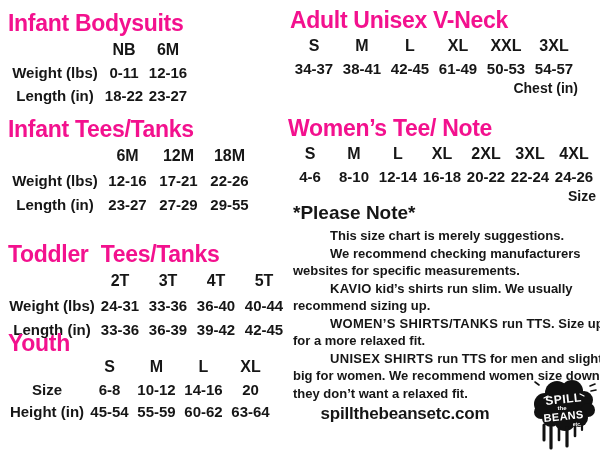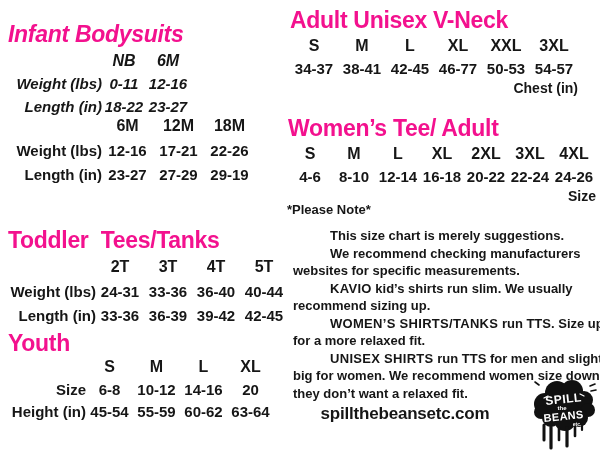--- a/index.html
+++ b/index.html
@@ -12,40 +12,40 @@
   }
   .h {
     color:var(--accent); font-size:23px; line-height:30px; letter-spacing:-0.3px;
     white-space:pre;
   }
   table { border-collapse:collapse; table-layout:fixed; }
   td {
     padding:0; text-align:center; font-size:15px; font-weight:bold;
     white-space:nowrap; overflow:visible;
   }
-  td.lbl { text-align:right; }
+  td.lbl { text-align:center; }
   tr.head td { font-size:16px; }
 
   .sec { position:absolute; }
-  #sec-infant-body { left:8px;  top:19px;font-style:italic;  }
+  #sec-infant-body { left:8px;  top:8px;  }
   #sec-adult       { left:290px; top:5px;  }
   #sec-infant-tees { left:8px;  top:114px; }
   #sec-womens      { left:288px; top:113px; }
-  #sec-toddler     { left:8px;  top:225px; }
+  #sec-toddler     { left:8px;  top:239px; }
   #sec-youth       { left:8px;  top:330px; }
 
   #t-infant-body td { height:23px; } #t-infant-body td.lbl { width:94px; } #t-infant-body td.c { width:44px; }
   #t-infant-tees td { height:24px; } #t-infant-tees td.lbl { width:94px; } #t-infant-tees td.c { width:51px; }
   #t-toddler     td { height:24px; } #t-toddler td.lbl     { width:88px; } #t-toddler td.c     { width:48px; }
   #t-youth       td { height:22px; } #t-youth td.lbl       { width:78px; } #t-youth td.c       { width:47px; }
   #t-adult  td { width:48px; height:22px; }
   #t-womens td { width:44px; height:22px; }
   .tfoot { text-align:right; font-size:14px; margin-top:1px; }
 
-  #note-title { position:absolute; left:287px; top:202px; font-size:13px; }
+  #note-title { position:absolute; left:293px; top:202px; font-size:19px; }
   #note-body  {
     position:absolute; left:293px; top:227px; width:322px;
     font-size:13px; line-height:17.5px;
   }
   .note-line .lead { letter-spacing:0.3px;padding-left:37px; }
 
   #website {
     position:absolute; left:280px; top:404px; width:250px;
     text-align:center; font-size:17px; letter-spacing:-0.2px;
   }
@@ -90,56 +90,57 @@
         <td>M</td>
         <td>L</td>
         <td>XL</td>
         <td>XXL</td>
         <td>3XL</td>
       </tr>
       <tr>
         <td>34-37</td>
         <td>38-41</td>
         <td>42-45</td>
-        <td>46-77</td>
+        <td>61-49</td>
         <td>50-53</td>
         <td>54-57</td>
       </tr>
     </tbody>
       </table>
     <div class="tfoot" style="width:288px;">Chest (in)</div>
   </div>
 
   <div class="sec" id="sec-infant-tees">
+    <div class="h">Infant Tees/Tanks</div>
     <table id="t-infant-tees">
       <tbody>
           <tr class="head">
         <td class="lbl"></td>
         <td class="c">6M</td>
         <td class="c">12M</td>
         <td class="c">18M</td>
       </tr>
       <tr>
         <td class="lbl">Weight (lbs)</td>
         <td class="c">12-16</td>
         <td class="c">17-21</td>
         <td class="c">22-26</td>
       </tr>
       <tr>
         <td class="lbl">Length (in)</td>
         <td class="c">23-27</td>
         <td class="c">27-29</td>
-        <td class="c">29-19</td>
+        <td class="c">29-55</td>
       </tr>
     </tbody>
       </table>
   </div>
 
   <div class="sec" id="sec-womens">
-    <div class="h">Women’s Tee/ Adult</div>
+    <div class="h">Women’s Tee/ Note</div>
     <table id="t-womens">
       <tbody>
           <tr class="head">
         <td>S</td>
         <td>M</td>
         <td>L</td>
         <td>XL</td>
         <td>2XL</td>
         <td>3XL</td>
         <td>4XL</td>

